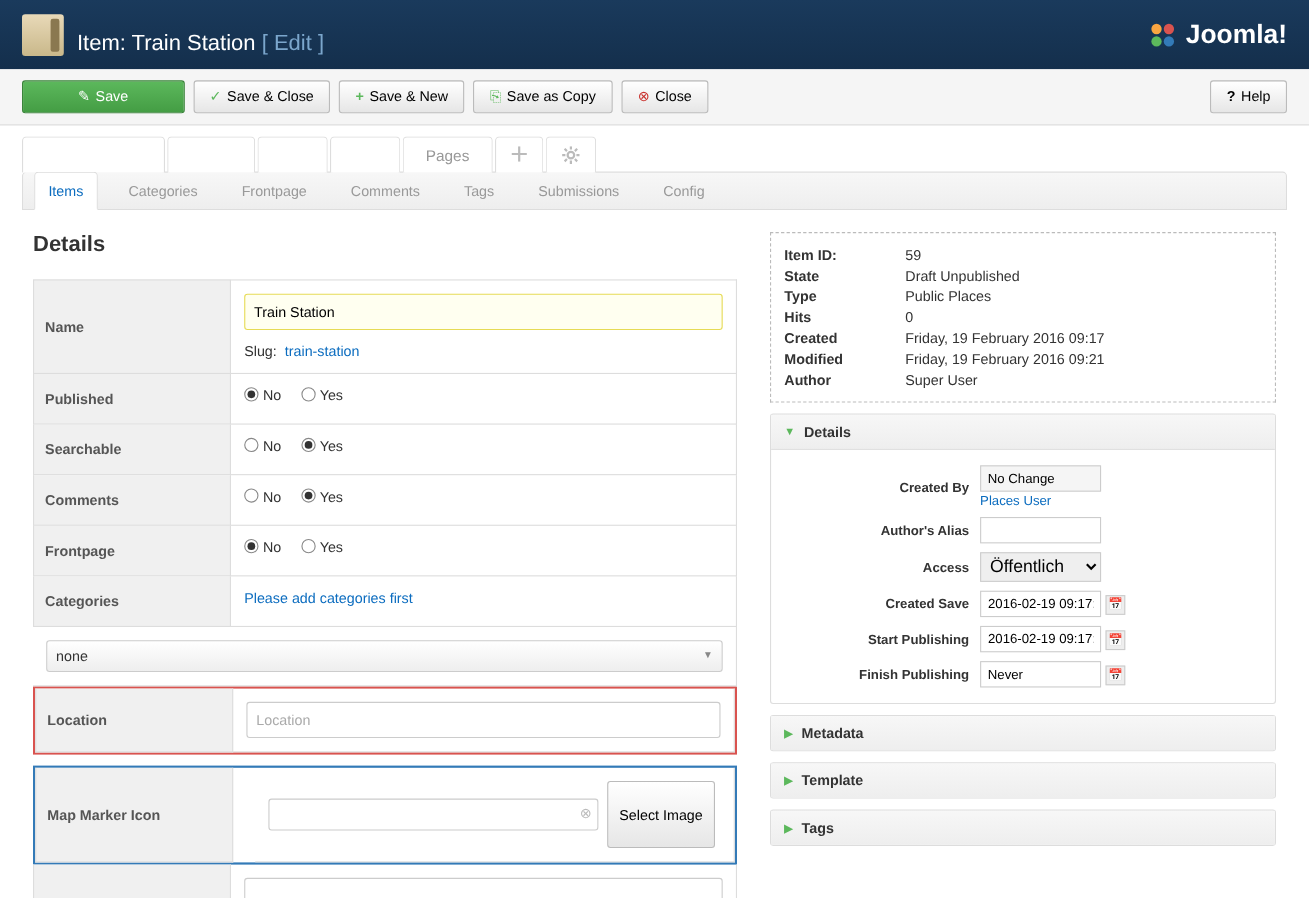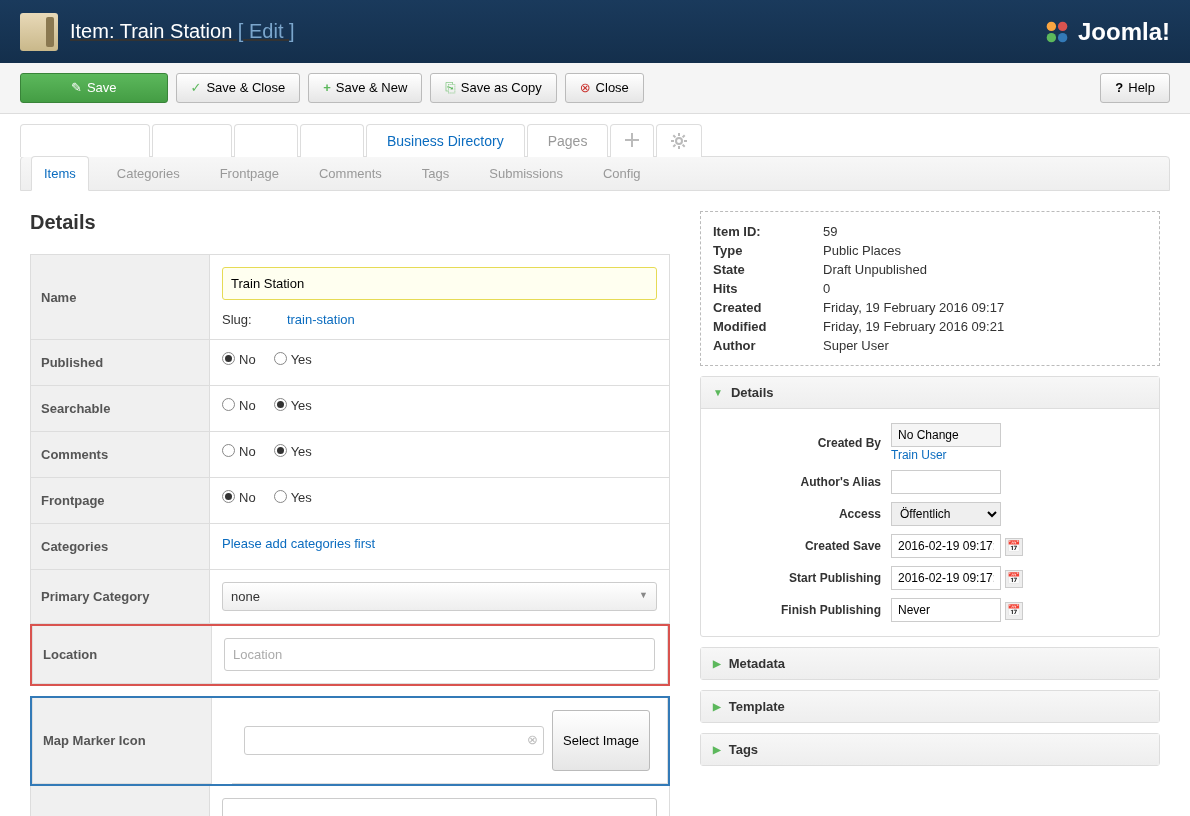--- a/index.html
+++ b/index.html
@@ -1,19 +1,19 @@
 <!DOCTYPE html>
 <html><head>
 <meta charset="utf-8">
 <style>
 * { box-sizing: border-box; margin: 0; padding: 0; }
 body { font-family: Arial, sans-serif; font-size: 13px; color: #333; background: #fff; }
 
 .header { background: linear-gradient(#1a3a5c, #142f4c); height: 63px; display: flex; align-items: center; padding: 0 20px; justify-content: space-between; }
-.header-left { display: flex; align-items: center; gap: 12px; text-decoration: underline; }
+.header-left { display: flex; align-items: flex-end; gap: 12px; }
 .header-icon { width: 38px; height: 38px; background: linear-gradient(#e8d9b8, #c9b88a); border-radius: 3px; position: relative; }
 .header-icon::before { content: ''; position: absolute; right: 4px; top: 4px; bottom: 4px; width: 8px; background: #8a7850; border-radius: 2px; }
 .header-title { color: #fff; font-size: 20px; font-weight: normal; }
 .header-title .edit { color: #7ba6cc; }
 .joomla-logo { color: #fff; font-size: 24px; font-weight: bold; display: flex; align-items: center; gap: 6px; justify-content: center; }
 .joomla-logo-icon { width:30px; height:30px; display:inline-block; }
 
 .toolbar { background: #f5f5f5; border-bottom: 1px solid #ddd; padding: 10px 20px; display: flex; gap: 8px; }
 .btn { padding: 6px 14px; border: 1px solid #bbb; border-radius: 3px; background: linear-gradient(#fff, #e6e6e6); cursor: pointer; font-size: 13px; display: inline-flex; gap: 5px; }
 .btn-success { background: linear-gradient(#5cb85c, #449d44); color: #fff; border-color: #398439; padding: 6px 50px; }
@@ -45,21 +45,21 @@
 
 .form-table { width: 100%; }
 .form-row { display: flex; }
 .form-label { width: 180px; background: #f0f0f0; border: 1px solid #ddd; padding: 15px 10px; font-size: 13px; color: #555; font-weight: 600; display:flex; align-items:center; }
 .form-control { flex: 1; padding: 12px; border: 1px solid #ddd; border-left: none; }
 .form-row + .form-row .form-label, .form-row + .form-row .form-control { border-top: none; }
 
 .text-input { width: 100%; padding: 6px 8px; border: 1px solid #ccc; border-radius: 3px; font-size: 13px; }
 .name-input { background: #fffff0; border: 1px solid #e6db55; padding: 8px; }
 .slug-line { margin-top: 12px; font-size: 13px; }
-.slug-line a { color: #0b6cbf; text-decoration: none; margin-left: 28px; }
+.slug-line a { color: #0b6cbf; text-decoration: none; }
 
 .radio-group { display: flex; gap: 18px; }
 .radio-item { display: flex; gap: 4px; }
 .radio { width: 13px; height: 13px; border: 1px solid #888; border-radius: 50%; display: inline-block; position: relative; }
 .radio.checked::after { content: ''; position: absolute; top: 2px; left: 2px; width: 7px; height: 7px; background: #333; border-radius: 50%; }
 
 .link { color: #0b6cbf; text-decoration: none; font-size: 13px; }
 
 .select { width: 100%; padding: 6px 8px; border: 1px solid #ccc; border-radius: 3px; background: linear-gradient(#fff, #eee); position: relative; }
 .select::after { content: '▼'; position: absolute; right: 8px; top: 7px; font-size: 9px; color: #888; }
@@ -80,21 +80,21 @@
 .accordion-arrow.right::before { content: '▶'; }
 .accordion-body { padding: 10px; }
 
 .detail-row { display: flex; align-items: center; padding: 4px 0; gap: 10px; }
 .detail-label { width: 170px; text-align: right; font-weight: bold; font-size: 12px; }
 .detail-field { flex: 1; }
 .small-input { padding: 4px 6px; border: 1px solid #ccc; font-size: 12px; background: #f5f5f5; width: 110px; }
 .date-input { width: 110px; padding: 4px 6px; border: 1px solid #ccc; font-size: 12px; }
 .cal-icon { display: inline-block; width: 18px; height: 18px; border: 1px solid #ccc; background: #eee; vertical-align: middle; position: relative; }
 .cal-icon::before { content: '📅'; font-size: 11px; position: absolute; top: 1px; left: 2px; }
-.native-select { padding: 3px 4px; font-size: 12px; border: 1px solid #ccc; width: 110px; }
+.native-select { padding: 3px 4px; font-size: 16px; border: 1px solid #ccc; width: 110px; }
 
 .icon-input-wrap { display: flex; gap: 8px; align-items: center; }
 .icon-input { flex: 0 0 300px; position: relative; }
 .icon-input input { width: 100%; padding: 6px 26px 6px 8px; border: 1px solid #ccc; border-radius: 3px; }
 .icon-input .clear { position: absolute; right: 6px; top: 6px; color: #bbb; cursor: pointer; }
 
 .textarea-big { width: 100%; height: 60px; border: 1px solid #ccc; border-radius: 3px; }
 
 .location-input { width: 100%; padding: 8px; border: 1px solid #ccc; border-radius: 3px; font-size: 13px; }
 .location-input::placeholder { color: #aaa; }
@@ -146,21 +146,20 @@
       <span>Help</span>
     </button>
 </div>
 
 <div class="main">
   <div class="top-tabs">
     <div class="top-tab empty"></div>
     <div class="top-tab empty" style="width:80px"></div>
     <div class="top-tab empty" style="width:64px"></div>
     <div class="top-tab empty" style="width:64px"></div>
-    <div class="top-tab active">Business Directory</div>
     <div class="top-tab">Pages</div>
     <div class="top-tab icon-only">
         <svg width="14" height="14" viewBox="0 0 14 14">
           <path d="M6 0h2v6h6v2H8v6H6V8H0V6h6z" fill="#bbb"></path>
         </svg>
       </div>
     <div class="top-tab icon-only">
         <svg width="16" height="16" viewBox="0 0 16 16">
           <circle cx="8" cy="8" r="3" fill="none" stroke="#bbb" stroke-width="2"></circle>
           <path d="M8 0v3M8 13v3M0 8h3M13 8h3M2.3 2.3l2.1 2.1M11.6 11.6l2.1 2.1M2.3 13.7l2.1-2.1M11.6 4.4l2.1-2.1" stroke="#bbb" stroke-width="2"></path>
@@ -259,21 +258,20 @@
         </div>
 
         <div class="form-row">
           <div class="form-label">Categories</div>
           <div class="form-control">
             <a href="#" class="link">Please add categories first</a>
           </div>
         </div>
 
         <div class="form-row">
-          <div class="form-label">Primary Category</div>
           <div class="form-control">
             <div class="select">none</div>
           </div>
         </div>
 
         <div class="form-row highlight-red">
           <div class="form-label">Location</div>
           <div class="form-control">
             <input class="location-input" placeholder="Location" style="">
           </div>
@@ -302,26 +300,26 @@
       </div>
     </div>
 
     <div class="right-col">
       <div class="info-box">
         <div class="info-row">
             <div class="info-key">Item ID:</div>
             <div class="info-val">59</div>
           </div>
         <div class="info-row">
+            <div class="info-key">State</div>
+            <div class="info-val">Draft Unpublished</div>
+          </div>
+        <div class="info-row">
             <div class="info-key">Type</div>
             <div class="info-val">Public Places</div>
-          </div>
-        <div class="info-row">
-            <div class="info-key">State</div>
-            <div class="info-val">Draft Unpublished</div>
           </div>
         <div class="info-row">
             <div class="info-key">Hits</div>
             <div class="info-val">0</div>
           </div>
         <div class="info-row">
             <div class="info-key">Created</div>
             <div class="info-val">Friday, 19 February 2016 09:17</div>
           </div>
         <div class="info-row">
@@ -337,21 +335,21 @@
       <div class="accordion">
         <div class="accordion-header">
           <span class="accordion-arrow down"></span>
           <span>Details</span>
         </div>
         <div class="accordion-body">
           <div class="detail-row">
             <div class="detail-label">Created By</div>
             <div class="detail-field">
               <input class="small-input" readonly="" value="No Change" style=""><br>
-              <a href="#" class="link" style="font-size:12px;">Train User</a>
+              <a href="#" class="link" style="font-size:12px;">Places User</a>
             </div>
           </div>
           <div class="detail-row">
             <div class="detail-label">Author's Alias</div>
             <div class="detail-field"><input class="small-input" style="background: rgb(255, 255, 255);" value=""></div>
           </div>
           <div class="detail-row">
             <div class="detail-label">Access</div>
             <div class="detail-field"><select class="native-select"><option>Öffentlich</option></select></div>
           </div>

